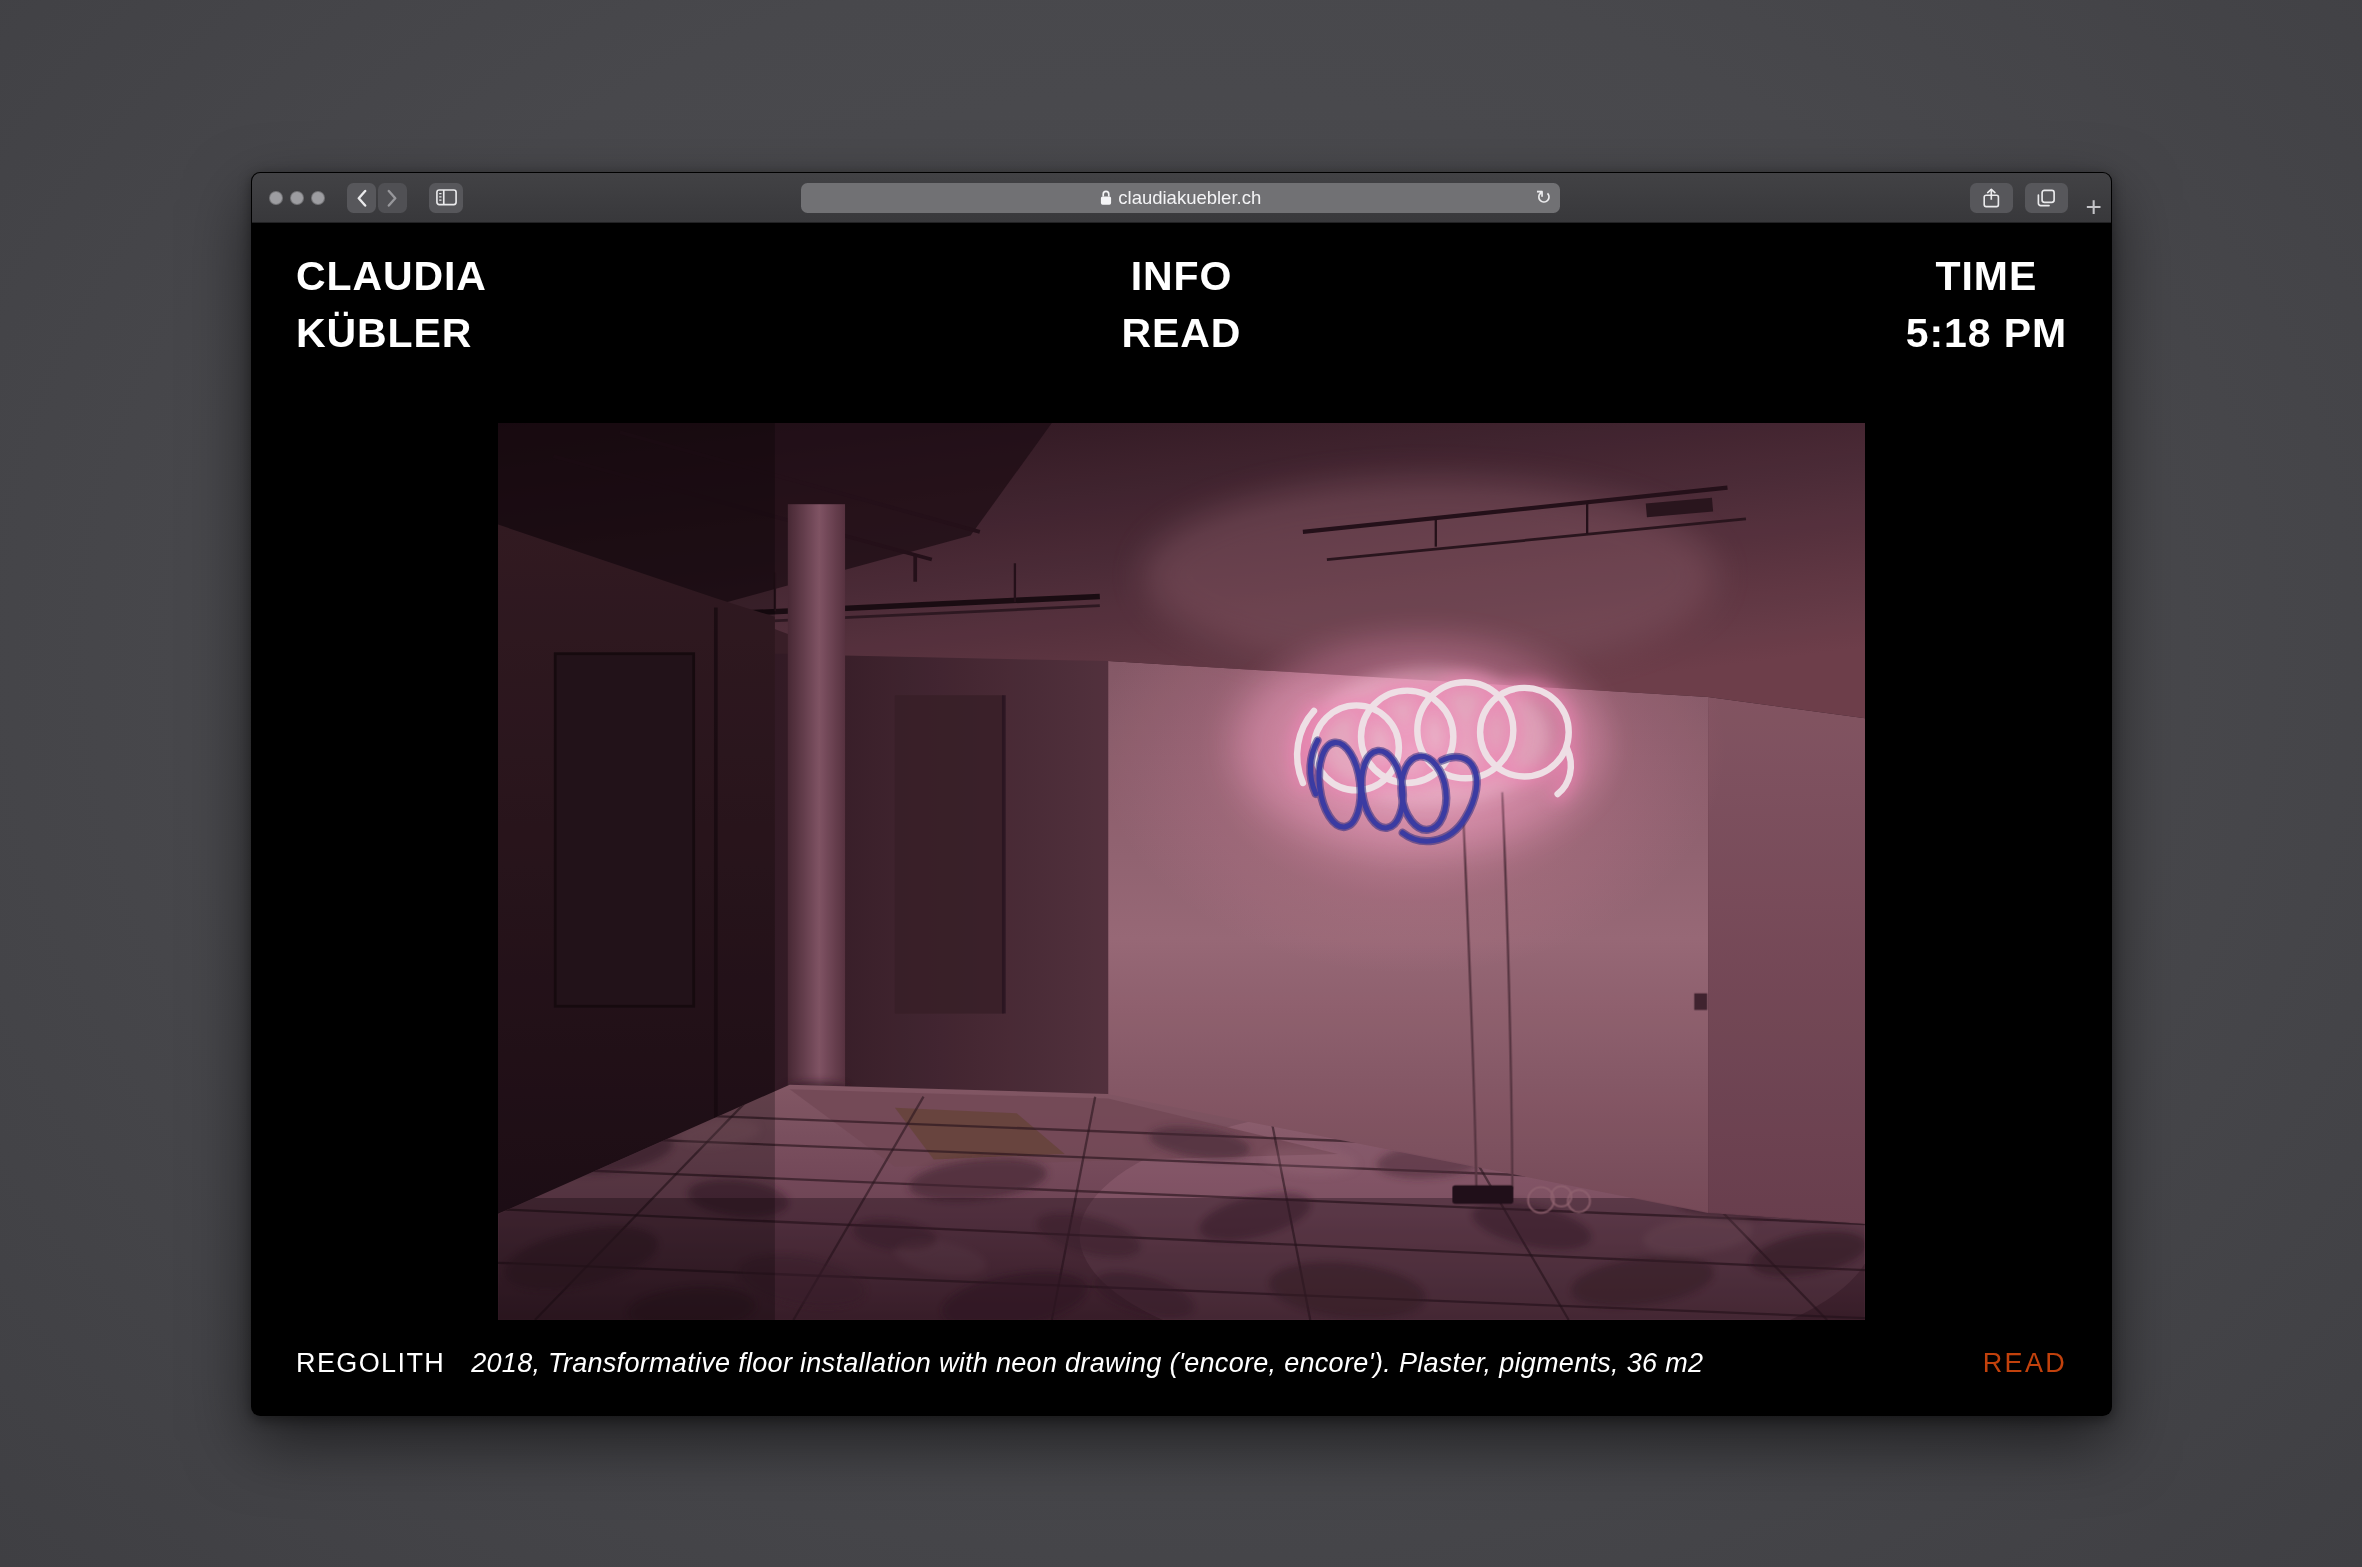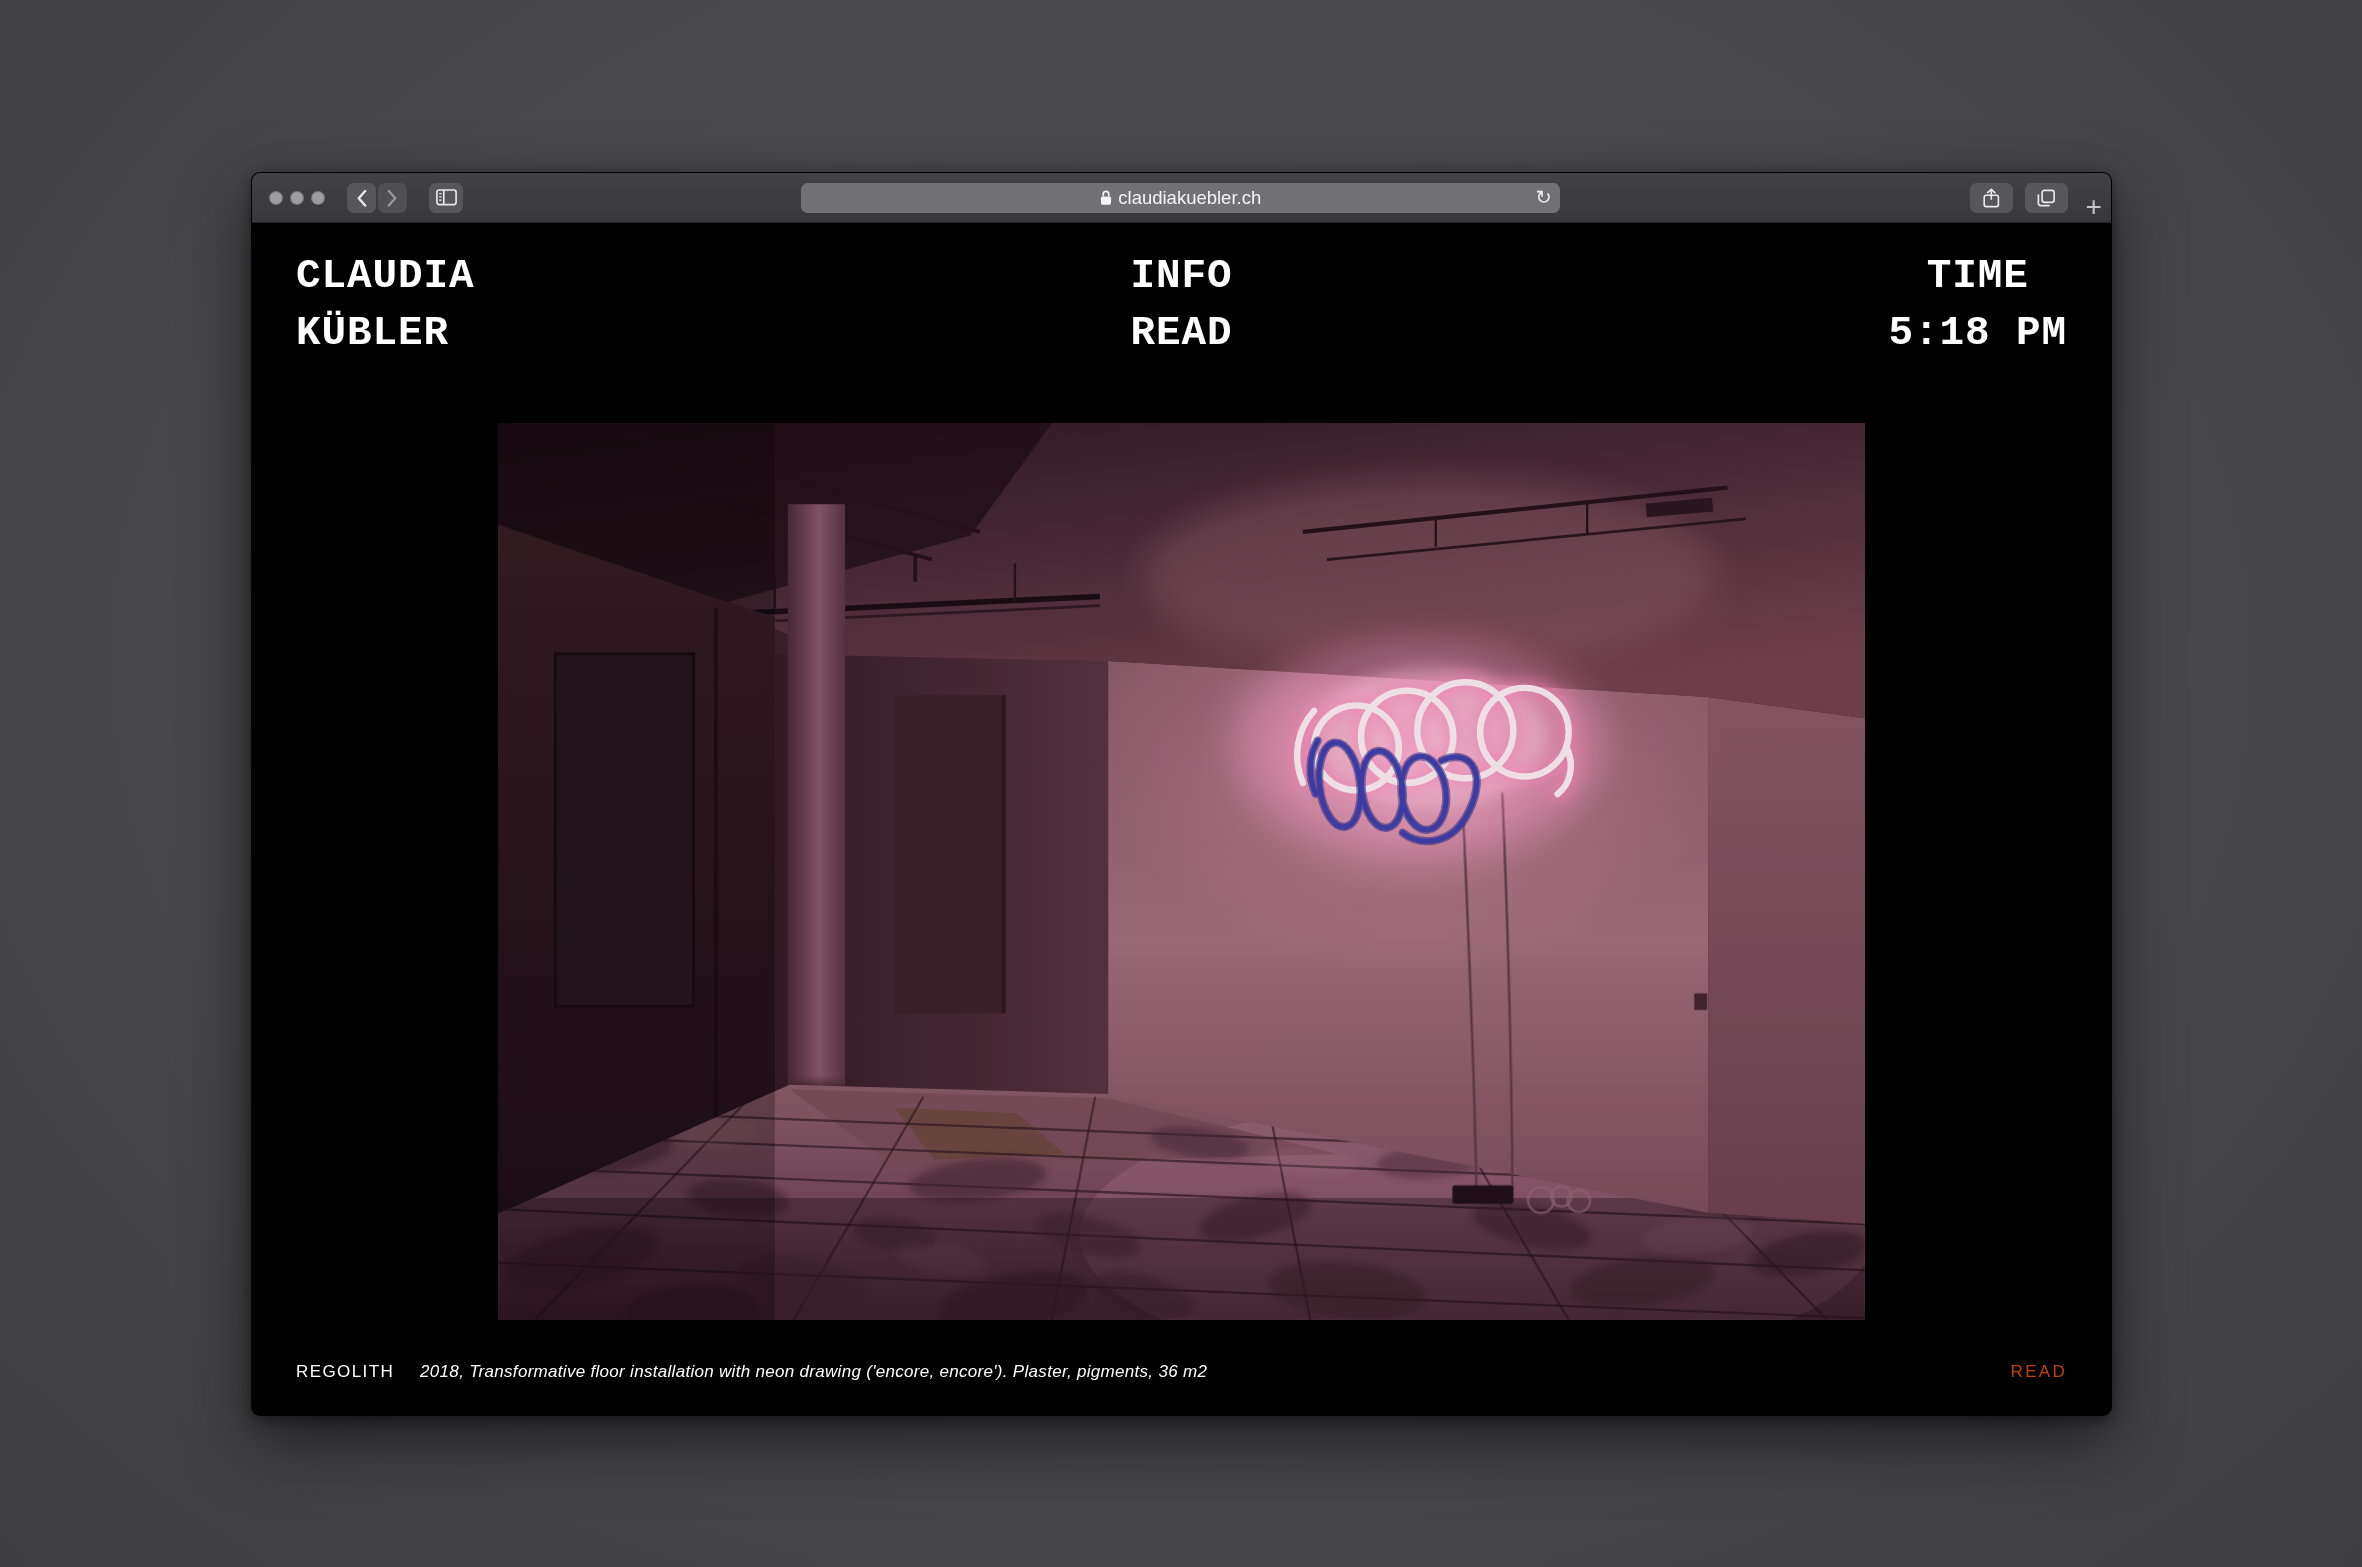--- a/index.html
+++ b/index.html
@@ -53,35 +53,35 @@
 
   
   .page {
     position:absolute; top:51px; left:0; right:0; bottom:0;
     background:#000; color:#fff;
     display:flex; flex-direction:column;
   }
   .site-header {
     height:199px; padding:24px 44px 0;
     display:grid; grid-template-columns:1fr auto 1fr; align-items:start;
-    font-weight:700; font-size:41px; line-height:57px; letter-spacing:0.9px;font-family:Liberation Mono, monospace;
+    font-weight:700; font-size:41px; line-height:57px; letter-spacing:0.9px;
   }
   .brand { justify-self:start; }
   .mainnav { justify-self:center; text-align:center; display:flex; flex-direction:column; }
   .clock { justify-self:end; text-align:center; }
   .navlink { color:#fff; text-decoration:none; }
 
   .figure-wrap { height:897px; display:flex; justify-content:center; }
   .figure { width:1367px; height:897px; position:relative; }
   .figure svg { display:block; width:100%; height:100%; }
 
   .caption-bar {
     flex:1; display:flex; align-items:flex-end; justify-content:space-between;
-    padding:0 44px 28px;
-    font-size:17px; line-height:31px; color:#fff;
+    padding:0 44px 36px;
+    font-size:27px; line-height:31px; color:#fff;
   }
   .caption-left { display:flex; align-items:baseline; }
   .work-title { letter-spacing:1.4px; margin-right:26px; }
   .work-desc { letter-spacing:0.3px;font-style:italic; }
   .read-link { color:#c2410c; text-decoration:none; letter-spacing:2.3px; }
 </style>
 </head>
 <body>
 
 <div class="window">

